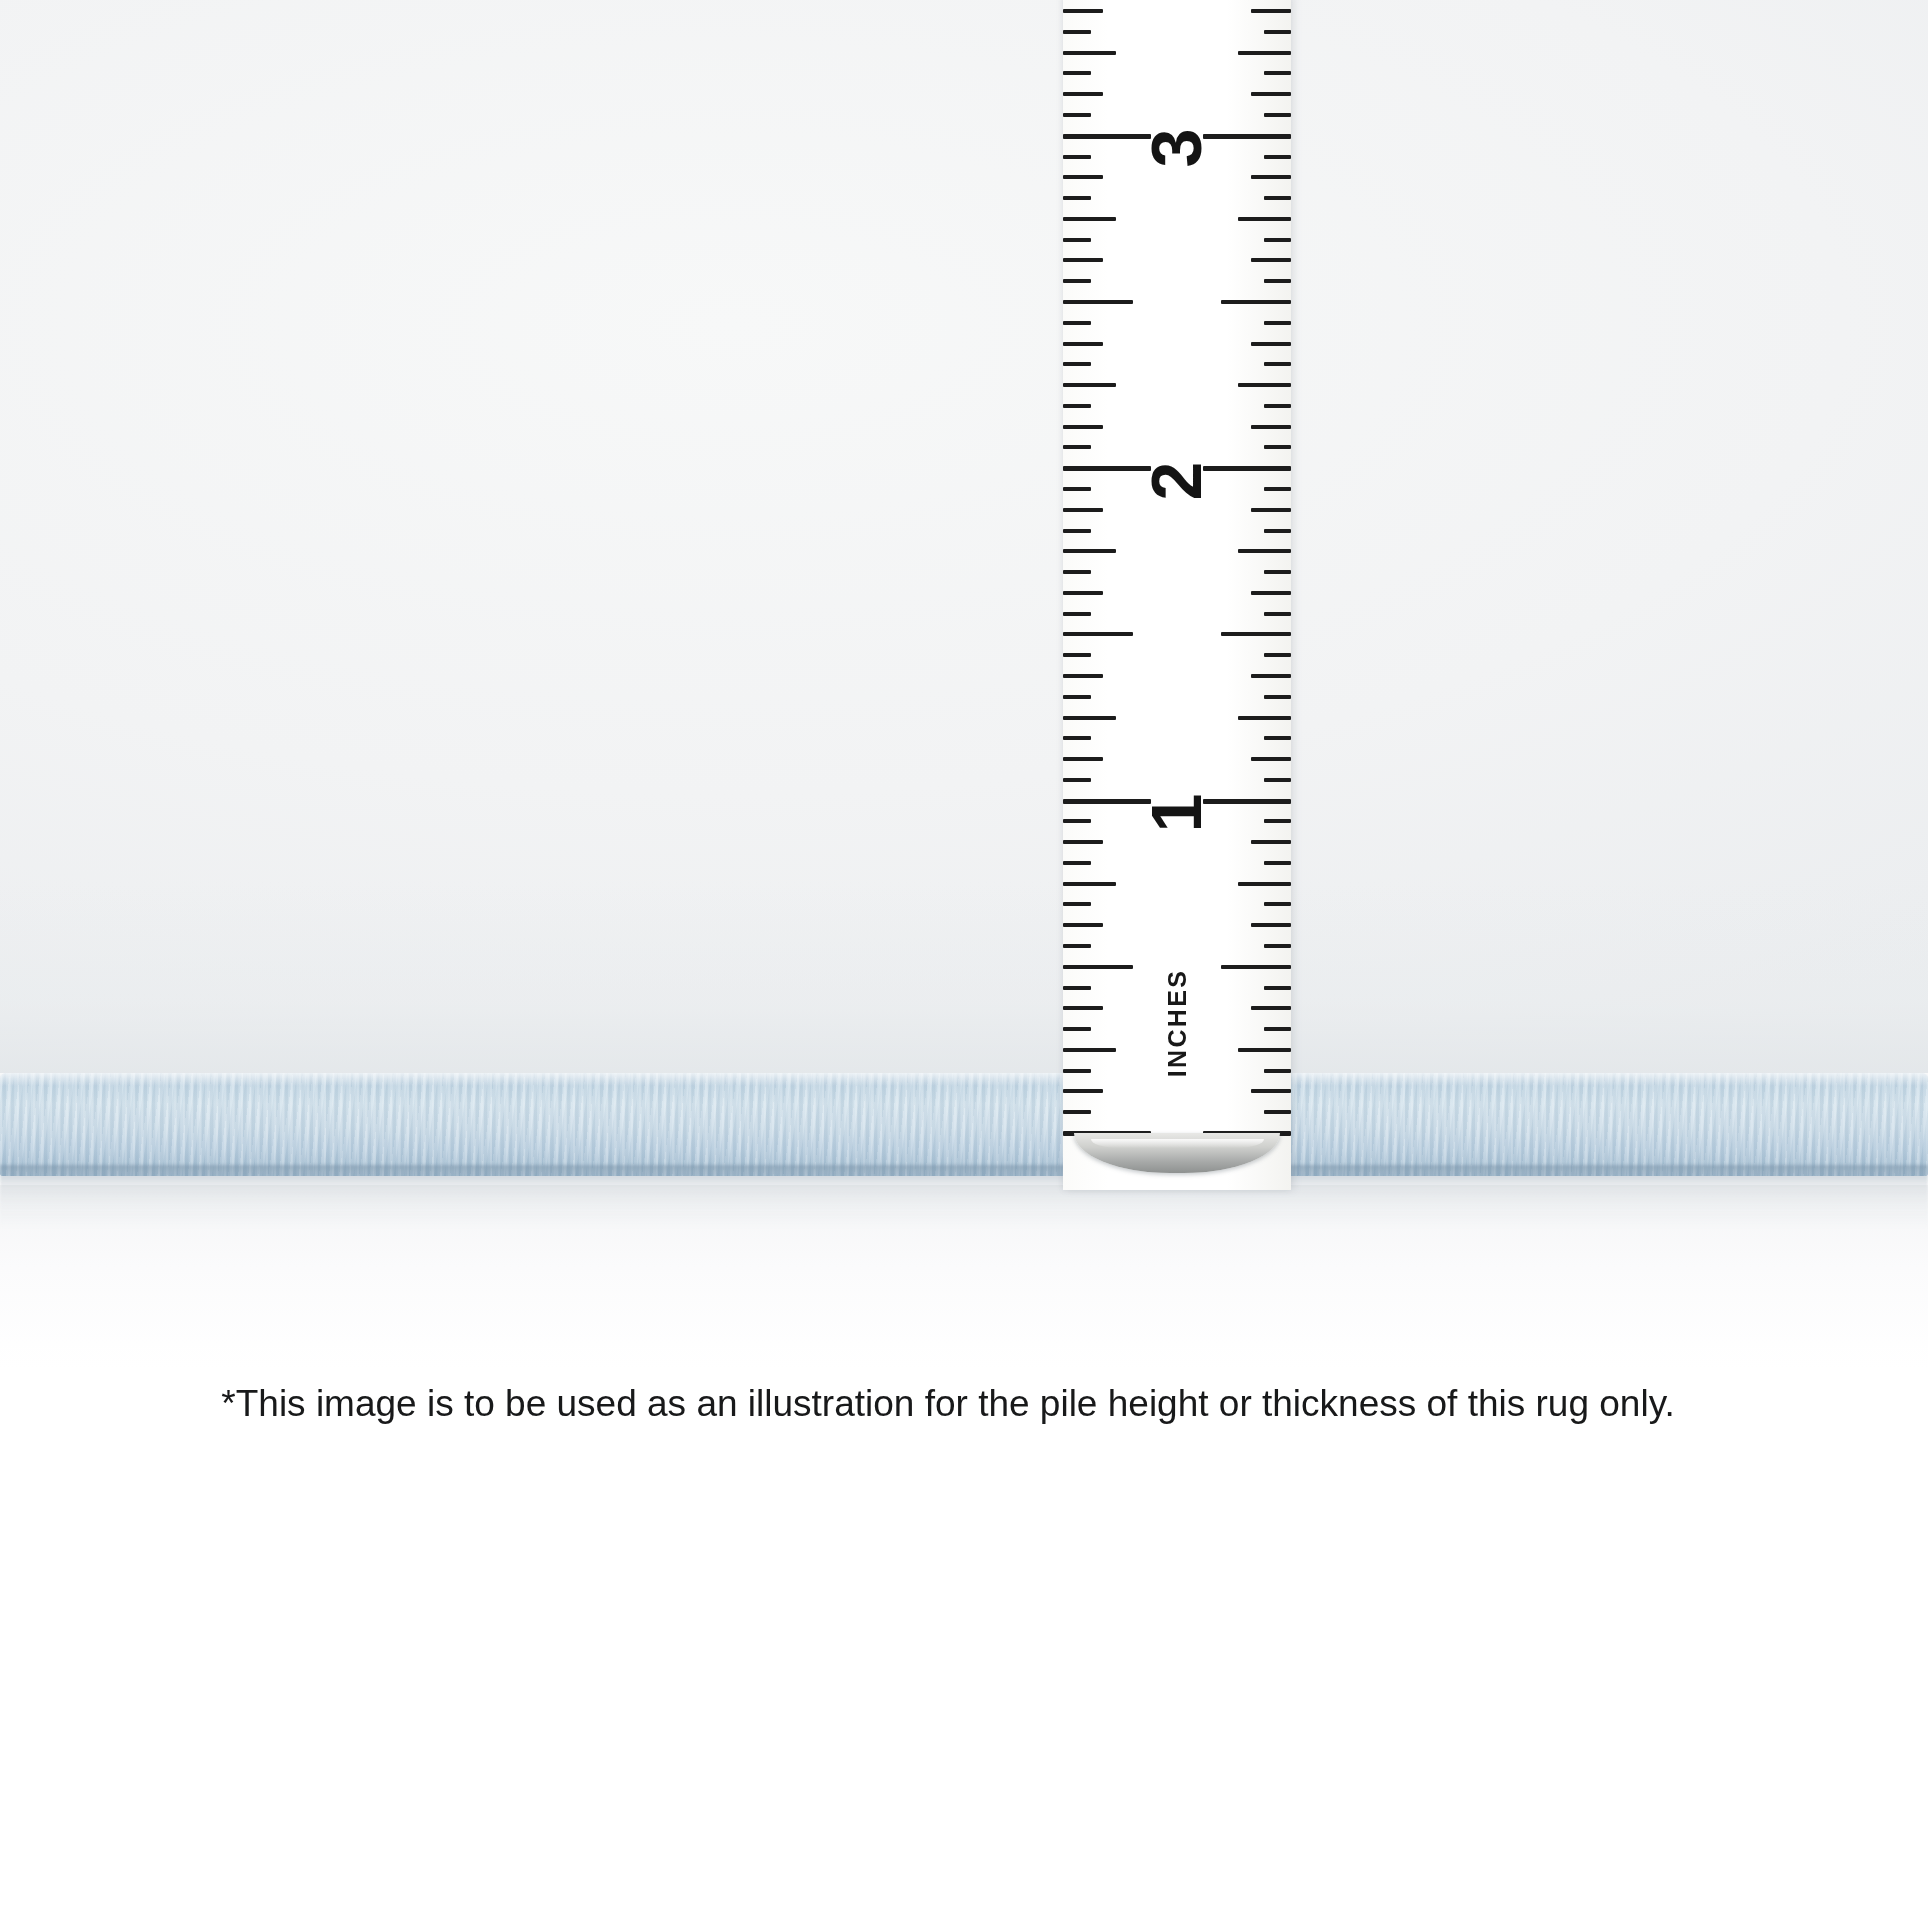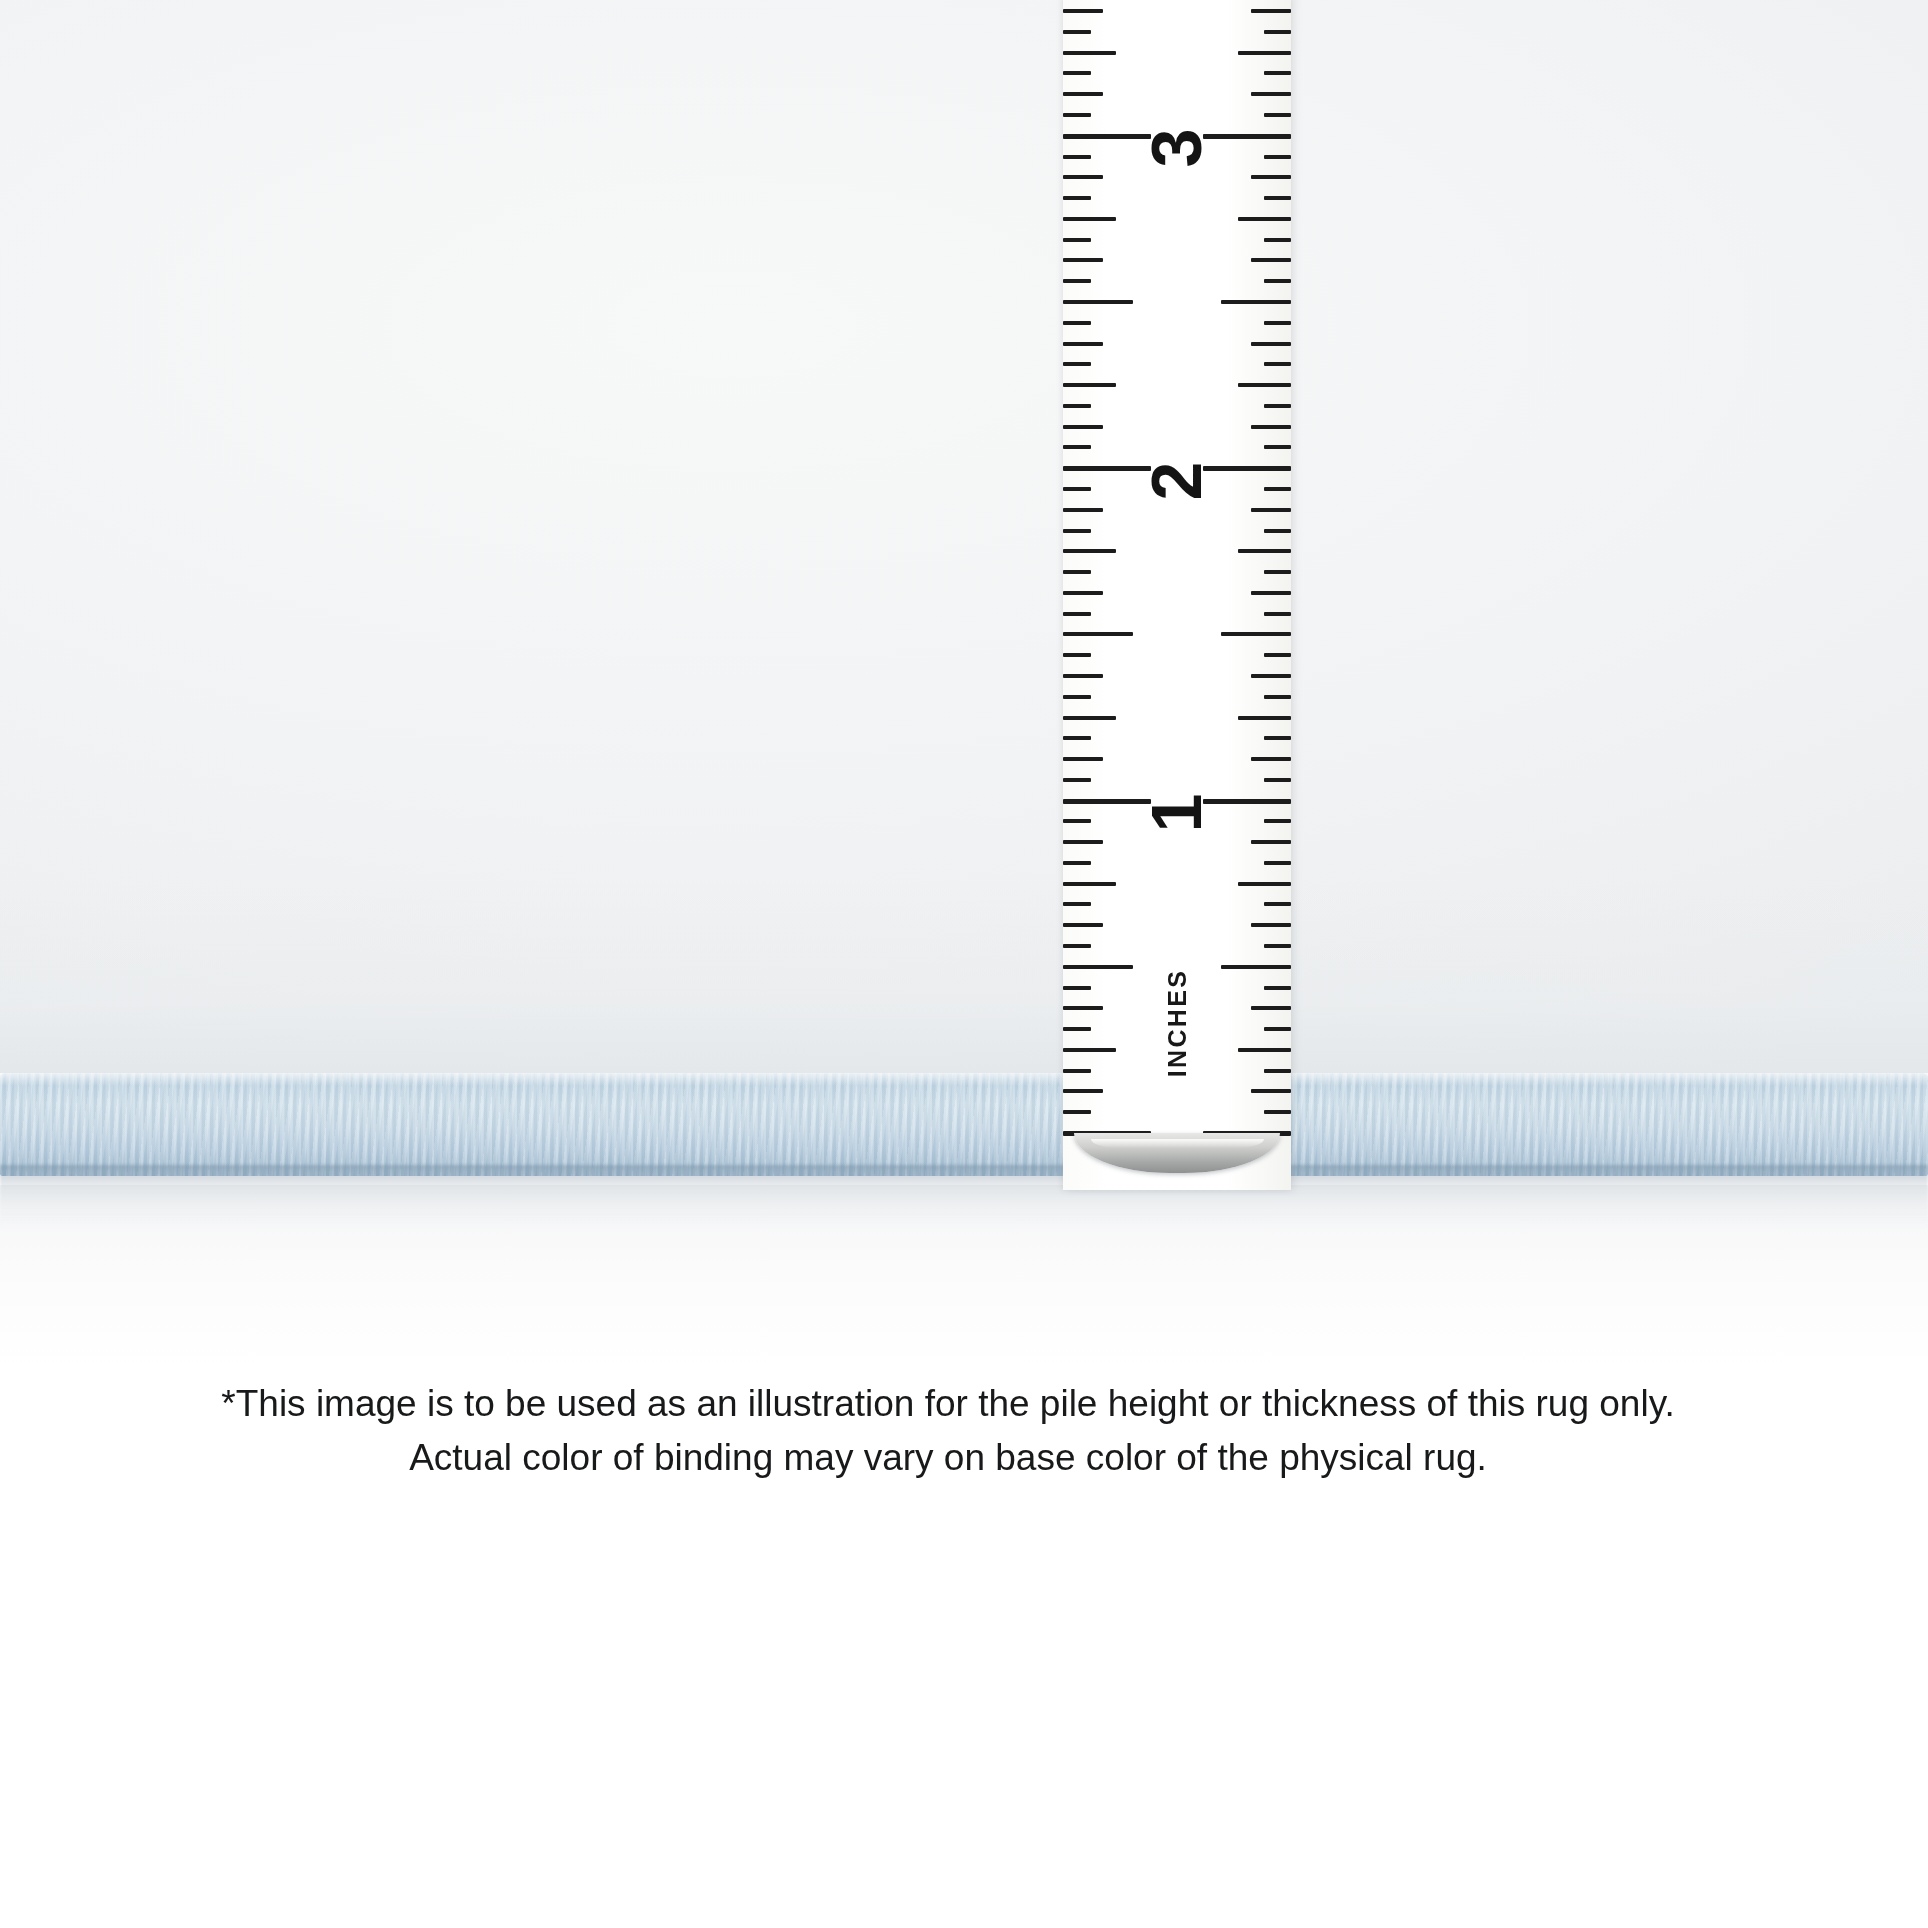--- a/index.html
+++ b/index.html
@@ -358,17 +358,16 @@
     <div class="ruler-num" style="top:817px;">1</div>
     <div class="ruler-num" style="top:485px;">2</div>
     <div class="ruler-num" style="top:152px;">3</div>
   </div>
   <div class="ruler-tip">
     <div class="metal"></div>
   </div>
 
   <div class="caption">
     <span class="line">*This image is to be used as an illustration for the pile height or thickness of this rug only.</span>
-    <span class="line">Actual color of binding may vary on base color of the physical rug.</span>
   </div>
 
 </div>
 
 
 </body></html>

